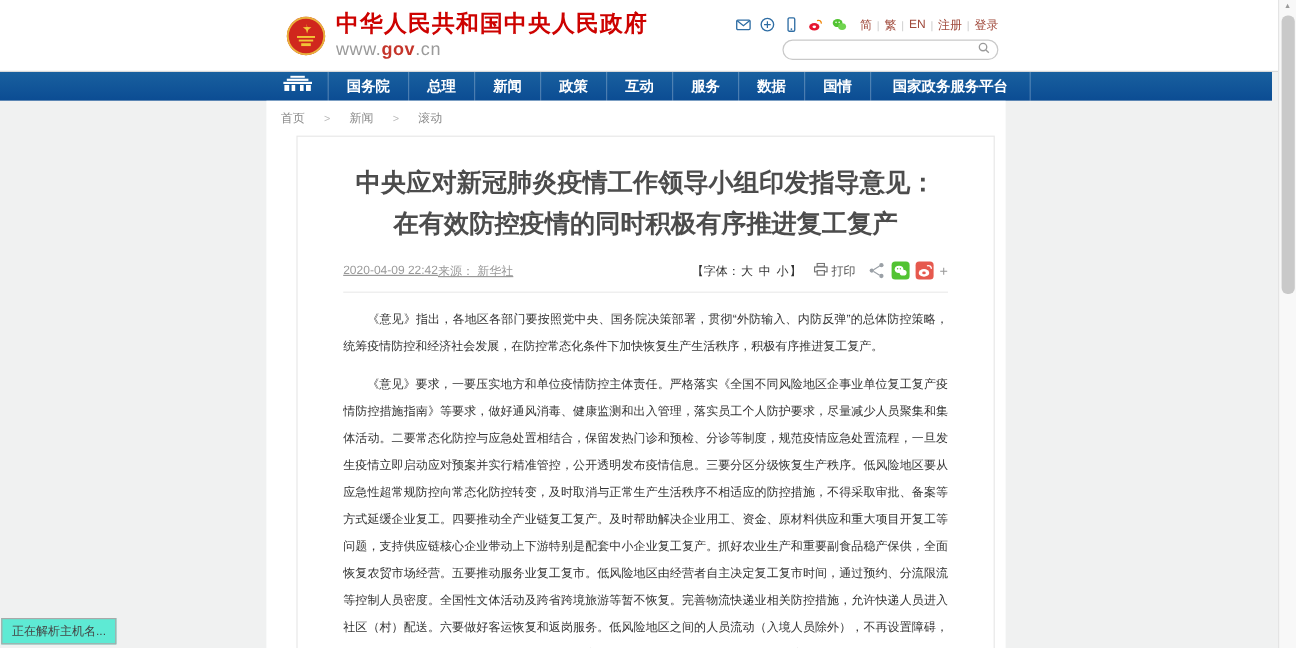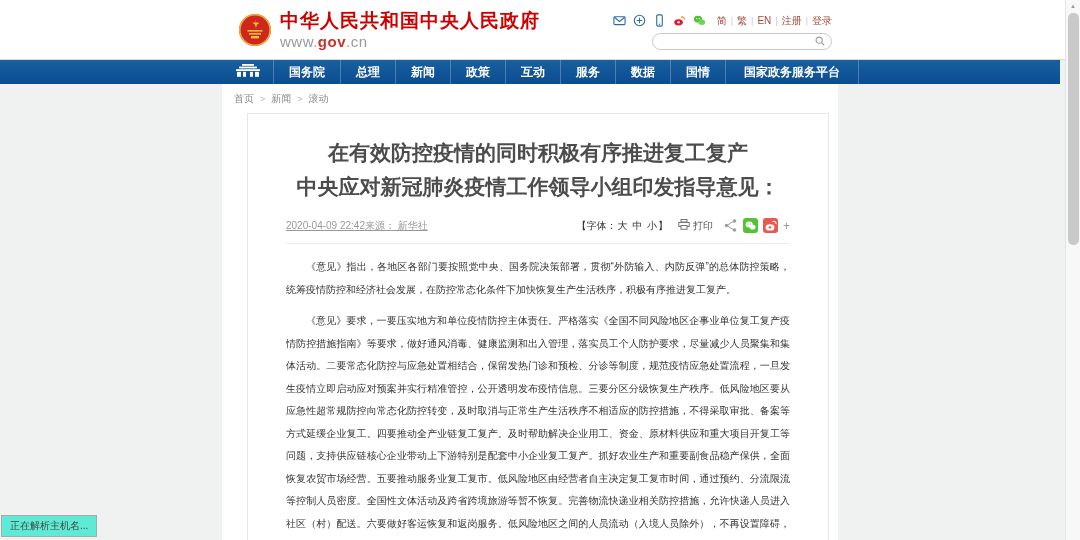--- a/index.html
+++ b/index.html
@@ -55,21 +55,21 @@
     display:flex; align-items:center; padding:0 15px;
     color:#ffffff; font-size:12px; font-weight:bold;
     border-right:1px solid rgba(255,255,255,.25); cursor:pointer; white-space:nowrap;
   }
   .nav-item:last-child { padding:0 18px; }
   
   .page-body { height:456px; background:#f0f1f1; }
   .content-column { width:616px; margin-left:222px; background:#ffffff; height:100%; }
   .breadcrumb {
     font-size:10px; color:#8a8a8a; padding:8px 0 7px 12px;
-    display:flex; gap:6px; align-items:center;
+    display:flex; gap:16px; align-items:center;
   }
   .breadcrumb .crumb { color:#8a8a8a; text-decoration:none; }
   .breadcrumb .sep { color:#b5b5b5; font-size:9px; }
   .article-box {
     margin:0 9px 0 25px; background:#fff; border:1px solid #e8e8e8;
     padding:22px 38px 0 38px; height:430px; overflow:hidden;
   }
   .article-title {
     text-align:center; color:#4c4c4c; font-size:21px; font-weight:bold;
     line-height:34px; margin-bottom:14px;
@@ -227,22 +227,22 @@
     <div class="breadcrumb">
       <a href="#" class="crumb">首页</a>
       <span class="sep">&gt;</span>
       <a href="#" class="crumb">新闻</a>
       <span class="sep">&gt;</span>
       <a href="#" class="crumb">滚动</a>
     </div>
 
     <div class="article-box">
       <h1 class="article-title">
+        <div>中央应对新冠肺炎疫情工作领导小组印发指导意见：</div>
         <div>在有效防控疫情的同时积极有序推进复工复产</div>
-        <div>中央应对新冠肺炎疫情工作领导小组印发指导意见：</div>
       </h1>
 
       <div class="meta-row">
         <div class="meta-left">
           <span>2020-04-09 22:42</span>
           <span>来源： 新华社</span>
         </div>
         <div class="meta-right">
           <span class="fontsize-ctl"><span>【字体：</span><span class="fs">大</span> <span class="fs">中</span> <span class="fs">小</span><span>】</span></span>
           <span class="print-btn">

